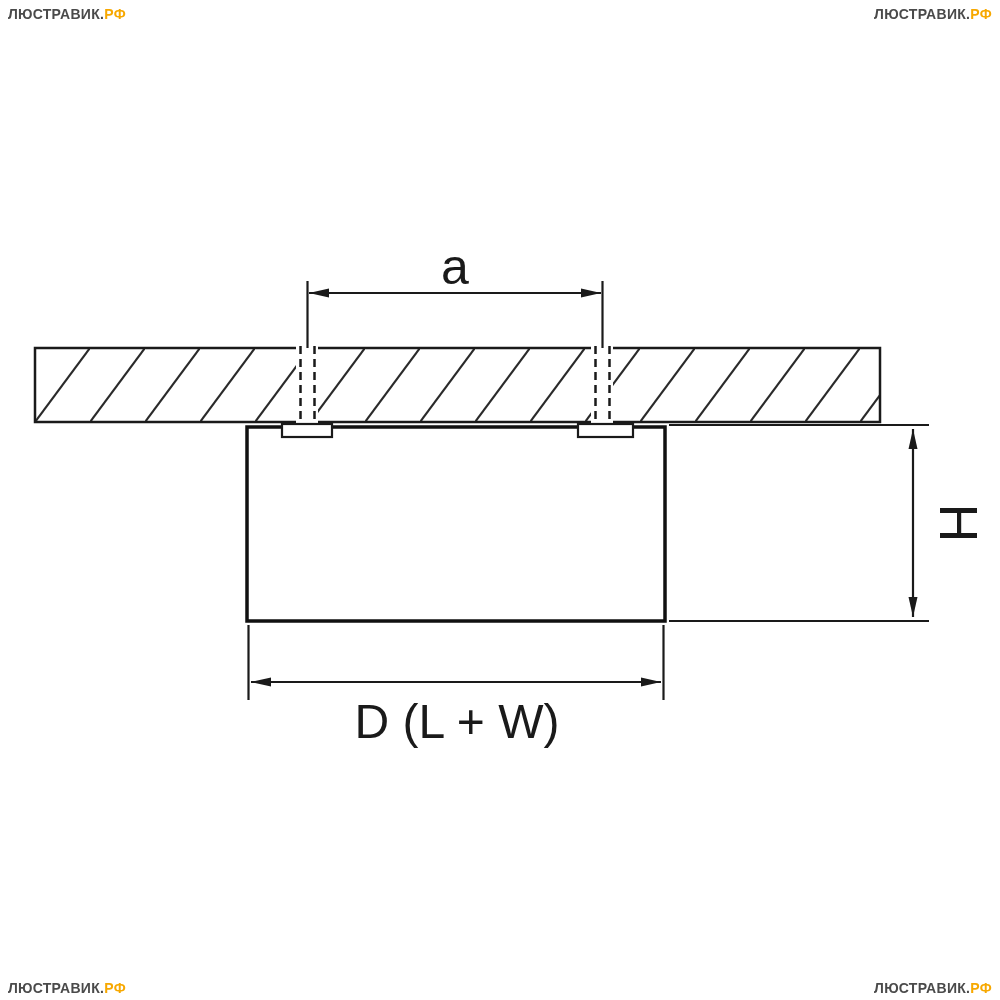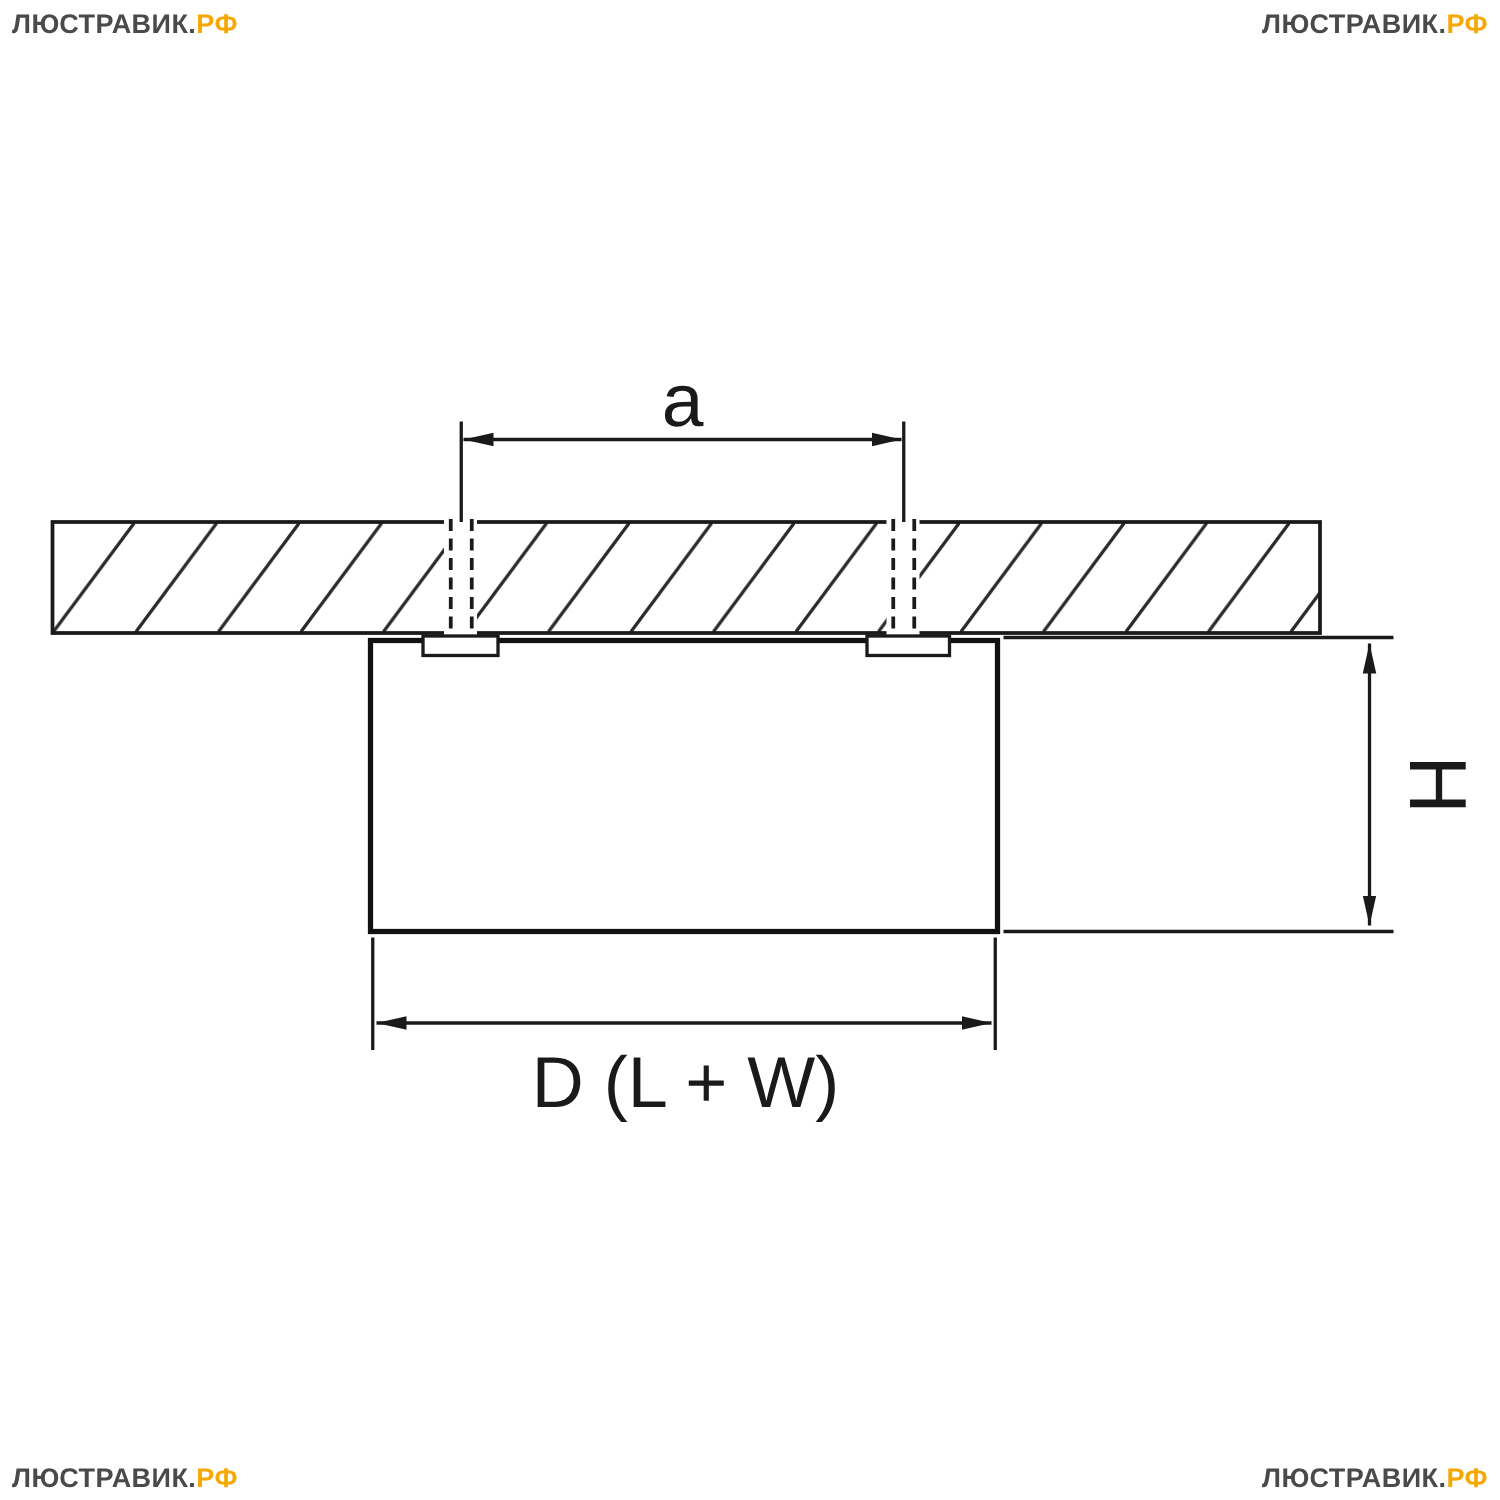--- a/index.html
+++ b/index.html
@@ -9,21 +9,21 @@
     font-family: "Liberation Sans", sans-serif;
     overflow: hidden;
   }
   .stage {
     position: relative;
     width: 1000px; height: 1000px;
     background: #ffffff;
   }
   .watermark {
     position: absolute;
-    font-size: 18px;
+    font-size: 14px;
     font-weight: bold;
     letter-spacing: 0.3px;
     white-space: nowrap;
     user-select: none;
   }
   .watermark .wm-main { color: #4a4a4a; }
   .watermark .wm-suffix { color: #f7a800; }
   .wm-tl { top: 6px; left: 8px; }
   .wm-tr { top: 6px; right: 8px; }
   .wm-bl { bottom: 4px; left: 8px; }

